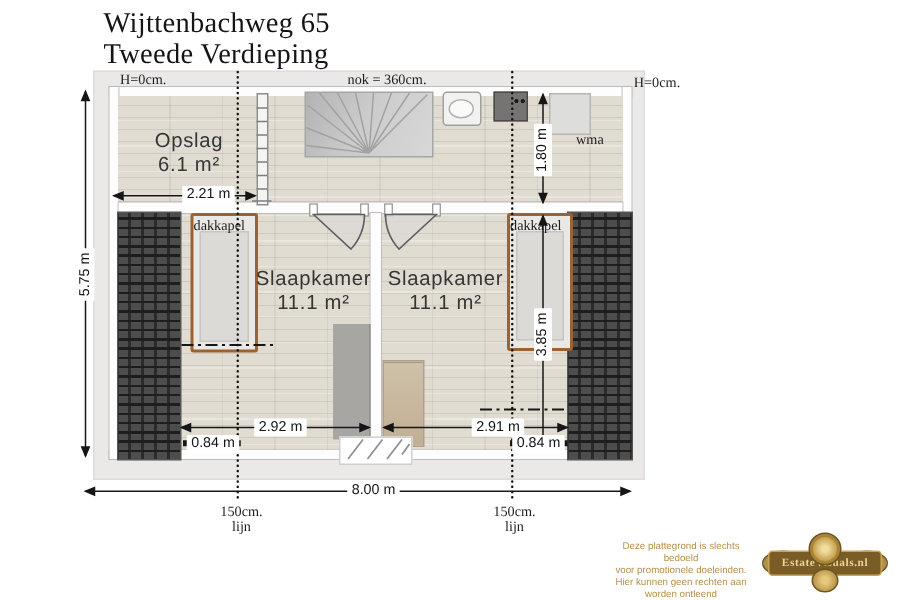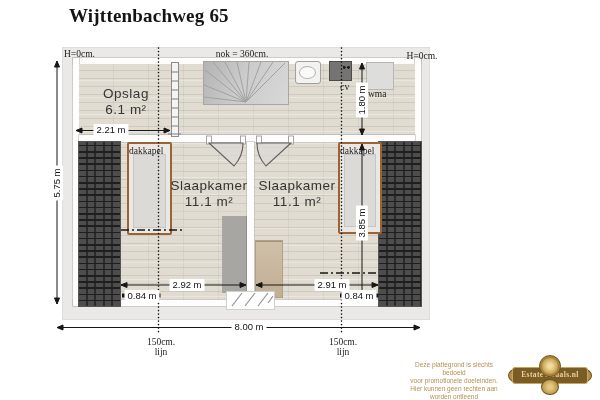--- a/index.html
+++ b/index.html
@@ -2,21 +2,21 @@
 <html><head>
 <meta charset="utf-8">
 <style>
   html,body{margin:0;padding:0;background:#fff;}
   .page{position:relative;width:600px;height:400px;background:#ffffff;overflow:hidden;
         font-family:"Liberation Sans",sans-serif;}
   .abs{position:absolute;}
 
   
   .title{left:69px;top:5px;color:#141414;font-family:"Liberation Serif",serif;
-         font-weight:700;font-size:19px;line-height:21px;letter-spacing:.2px;}
+         font-weight:400;font-size:19px;line-height:21px;letter-spacing:.2px;}
 
   
   .surround{left:62px;top:47px;width:366px;height:271px;background:#ebe8e8;border:1px solid #e0dcdc;}
 
   
   .wall{background:#fdfdfd;box-shadow:0 0 0 .6px #bcb8b5;}
 
   
   .floor{background-color:#e0dcd2;
     background-image:
@@ -49,21 +49,21 @@
   .cv-unit{left:329px;top:61px;width:21px;height:18px;background:#767472;border:1px solid #4e4c4a;
      background-image:radial-gradient(circle at 68% 30%, #1d1d1d 1.2px, transparent 1.6px),
                       radial-gradient(circle at 88% 30%, #1d1d1d 1.2px, transparent 1.6px);}
   .wma-unit{left:366px;top:62px;width:26px;height:26px;background:#dddddc;border:1px solid #b8b6b2;}
   .wardrobe{left:222px;top:216px;width:25px;height:77px;background:#a8a6a3;box-shadow:inset -1px 0 0 #908e8b;}
   .cabinet{left:255px;top:240px;width:26px;height:56px;background:linear-gradient(#cfc0a9,#c1af94);
            border:1px solid #b0a088;box-shadow:inset 0 18px 0 -17px #a6937a;}
   .skylight{left:226px;top:291px;width:47px;height:17px;background:#ffffff;border:1px solid #cfcfcf;}
 
   
-  .slabel{font:9.5px "Liberation Serif",serif;color:#1d1d1d;white-space:nowrap;}
+  .slabel{font:9.5px "Liberation Serif",serif;color:#1d1d1d;white-space:nowrap;margin-left:16px;}
   .room-label{transform:translate(-50%,0);text-align:center;color:#353535;
               font:13.5px/15.5px "Liberation Sans",sans-serif;letter-spacing:.5px;white-space:nowrap;}
   .dim-pill{transform:translate(-50%,-50%);background:#ffffff;color:#131313;
             font:9.5px/12px "Liberation Sans",sans-serif;padding:0 3px;white-space:nowrap;border-radius:1px;}
   .dim-pill.rot{transform:translate(-50%,-50%) rotate(-90deg);}
   .lijn-label{transform:translate(-50%,0);text-align:center;
               font:9.5px/10px "Liberation Serif",serif;color:#1d1d1d;}
 
   
   .disclaimer{left:403px;top:361px;width:102px;text-align:center;
@@ -84,20 +84,21 @@
   svg.overlay{position:absolute;left:0;top:0;pointer-events:none;}
   .z1{z-index:1}.z2{z-index:2}.z3{z-index:3}.z4{z-index:4}.z5{z-index:5}.z6{z-index:6}
 </style>
 </head>
 <body>
 
 <div class="page">
 
   <div class="abs title z6">
     <div>Wijttenbachweg 65</div>
+    <div>Tweede Verdieping</div>
   </div>
 
   <div class="abs surround z1"></div>
 
   <div class="abs wall z2" style="left:73px;top:58px;width:348px;height:6px"></div>
   <div class="abs wall z2" style="left:73px;top:300px;width:348px;height:6px"></div>
   <div class="abs wall z2" style="left:73px;top:58px;width:6px;height:248px"></div>
   <div class="abs wall z2" style="left:415px;top:58px;width:6px;height:248px"></div>
 
   <div class="abs floor z2" style="left:79px;top:64px;width:336px;height:71px"></div>
@@ -215,21 +216,21 @@
   </div>
   <div class="abs room-label z6" style="left:209px;top:178px">
     <div>Slaapkamer</div>
     <div>11.1 m²</div>
   </div>
   <div class="abs room-label z6" style="left:297px;top:178px">
     <div>Slaapkamer</div>
     <div>11.1 m²</div>
   </div>
 
-  <div class="abs dim-pill z6" style="left:111px;top:130px">2.21 m</div>
+  <div class="abs dim-pill z6" style="left:139px;top:130px">2.21 m</div>
   <div class="abs dim-pill rot z6" style="left:362px;top:100px">1.80 m</div>
   <div class="abs dim-pill rot z6" style="left:362px;top:223px">3.85 m</div>
   <div class="abs dim-pill rot z6" style="left:57px;top:183px">5.75 m</div>
   <div class="abs dim-pill z6" style="left:187px;top:285px">2.92 m</div>
   <div class="abs dim-pill z6" style="left:332px;top:285px">2.91 m</div>
   <div class="abs dim-pill z6" style="left:142px;top:296px">0.84 m</div>
   <div class="abs dim-pill z6" style="left:359px;top:296px">0.84 m</div>
   <div class="abs dim-pill z6" style="left:249px;top:327px">8.00 m</div>
 
   <div class="abs lijn-label z6" style="left:161px;top:337px">

